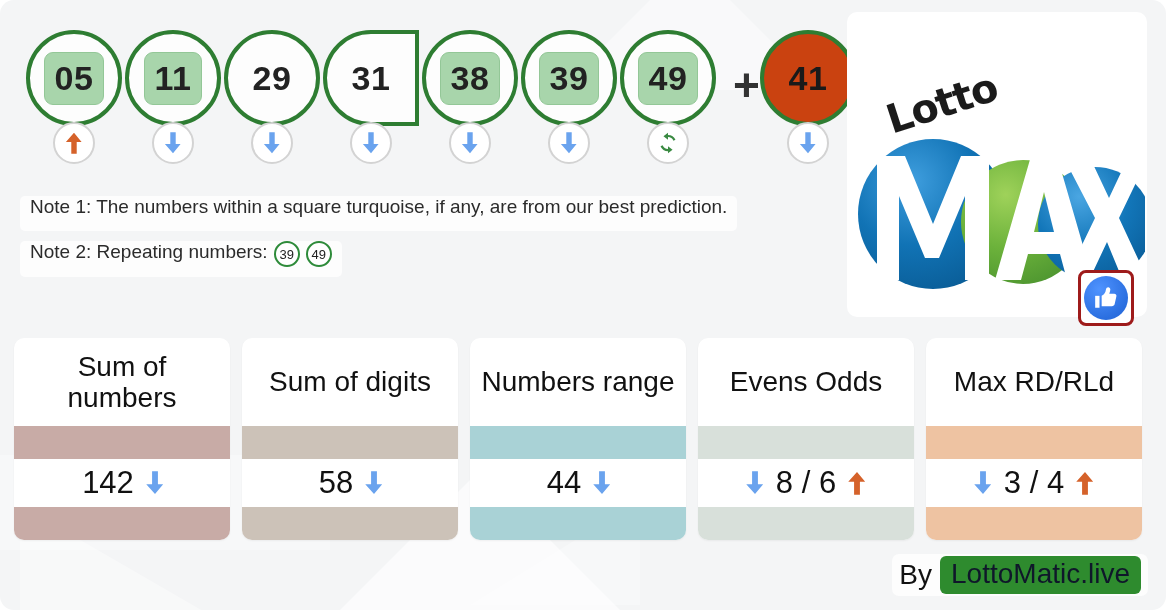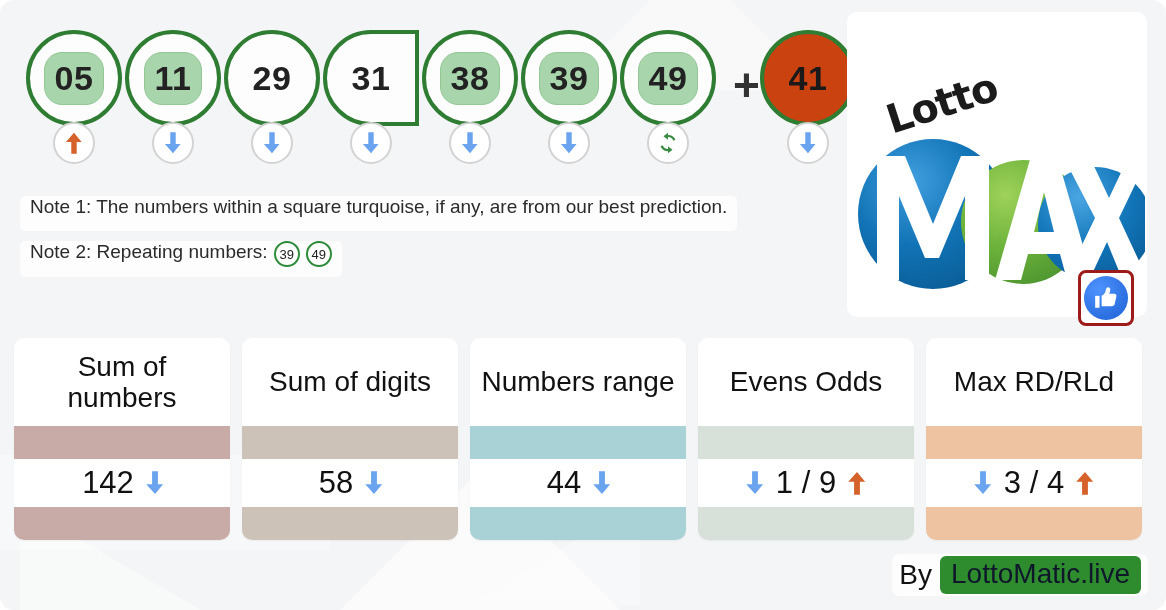--- a/index.html
+++ b/index.html
@@ -91,21 +91,21 @@
     font-size: 34px;
     font-weight: bold;
     color: #222;
     letter-spacing: 0.5px;
     line-height: 1;
   }
 
   .ball-num.pred {
     background: #a8d5ab;
     border: 1px solid #93c797;
-    border-radius: 18px;
+    border-radius: 9px;
     padding: 8px 10px 9px;
   }
 
   .ball.bonus .ball-num { color: #1a1a1a; }
 
   
   .ind {
     position: absolute;
     left: 50%;
     transform: translateX(-50%);
@@ -469,21 +469,21 @@
       </div>
       <div class="stat-card">
         <div class="stat-title">Evens Odds</div>
         <div class="band-top" style="background:#d8e0da"></div>
         <div class="stat-value">
           <span>
             <svg width="28" height="28" viewBox="0 0 24 24" aria-hidden="true">
               <path d="M9.5 2h5v11h4.5L12 21.5 4.5 13H9.5z" fill="#6aa3ee"></path>
             </svg>
           </span>
-          <span>1 / 9</span>
+          <span>8 / 6</span>
           <span>
             <svg width="28" height="28" viewBox="0 0 24 24" aria-hidden="true">
               <path d="M9.5 22h5V11h4.5L12 2.5 4.5 11H9.5z" fill="#d5622a"></path>
             </svg>
           </span>
         </div>
         <div class="band-bot" style="background:#d8e0da"></div>
       </div>
       <div class="stat-card">
         <div class="stat-title">Max RD/RLd</div>

